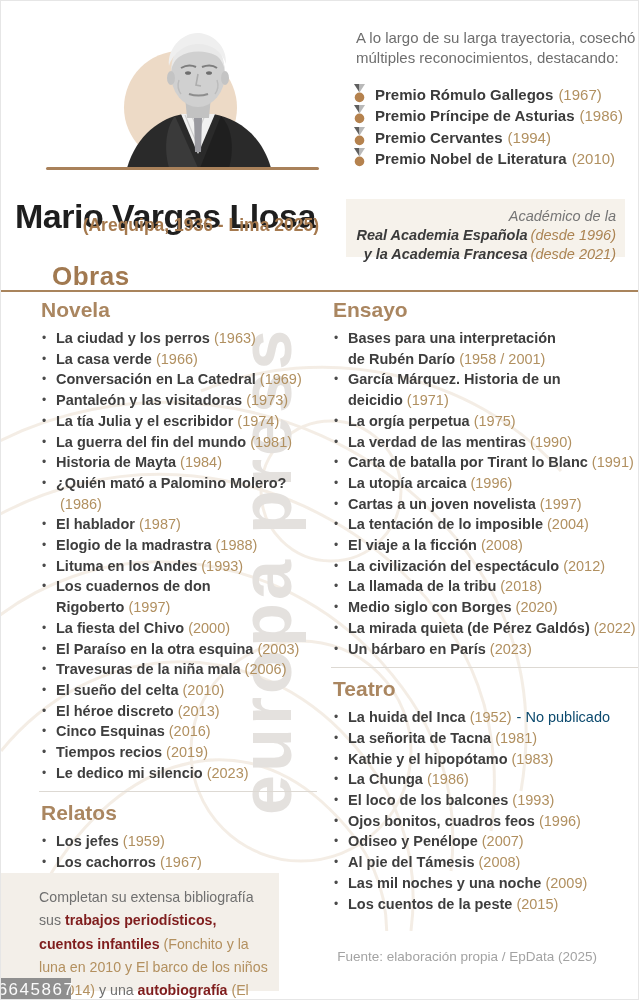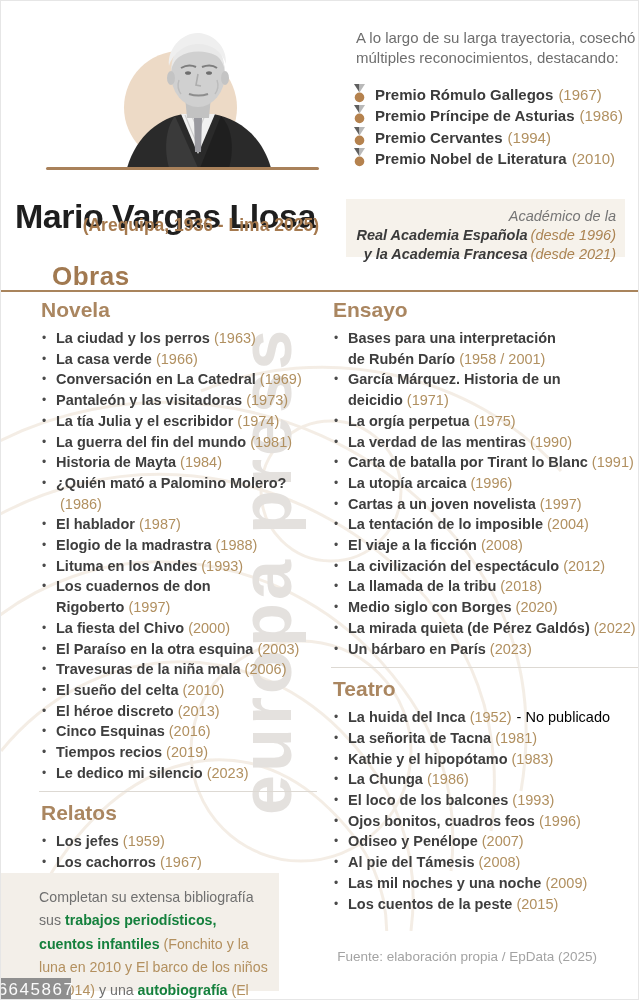--- a/index.html
+++ b/index.html
@@ -65,31 +65,31 @@
   .col-right{left:330px;width:312px;}
   .col h3{margin:0 0 6px 2px;font-size:21px;font-weight:bold;color:#aa8660;}
   .col ul{margin:0;padding:0;list-style:none;}
   .col li{
     position:relative;padding-left:17px;
     font-size:14.5px;line-height:20.7px;color:#3e3e3e;white-space:nowrap;
   }
   .col li::before{content:"•";position:absolute;left:3px;top:0;color:#4a4a4a;font-size:12px;}
   .t{font-weight:bold;color:#3e3e3e;white-space:pre-line;}
   .y{color:#b19060;margin-left:4px;}
-  .n{color:#000000;margin-left:5px;}
+  .n{color:#0c4a6e;margin-left:5px;}
   .sep{border:0;border-top:1px solid #ddd9d3;margin:8px 4px 9px 0;}
 
   
   .footnote{
     position:absolute;left:0;top:872px;width:278px;height:118px;box-sizing:border-box;
     background:#f3efe9;padding:13px 8px 0 38px;
     font-size:14.2px;line-height:23.3px;margin:0;z-index:1;
   }
   .seg-g{color:#6f6f6f;}
-  .seg-b{font-weight:bold;color:#15803d;margin-top:42px;}
+  .seg-b{font-weight:bold;color:#7f1d1d;margin-top:42px;}
   .seg-o{color:#b3905f;}
   .fuente{
     position:absolute;left:330px;top:948px;width:266px;text-align:right;
     font-size:13.5px;color:#a3a3a3;z-index:1;
   }
   .badge{
     position:absolute;left:0;top:977px;width:70px;height:23px;z-index:2;
     background:#8f8f8f;color:#fbfbfb;font-size:17px;letter-spacing:1.5px;
     display:flex;align-items:center;justify-content:center;
   }

